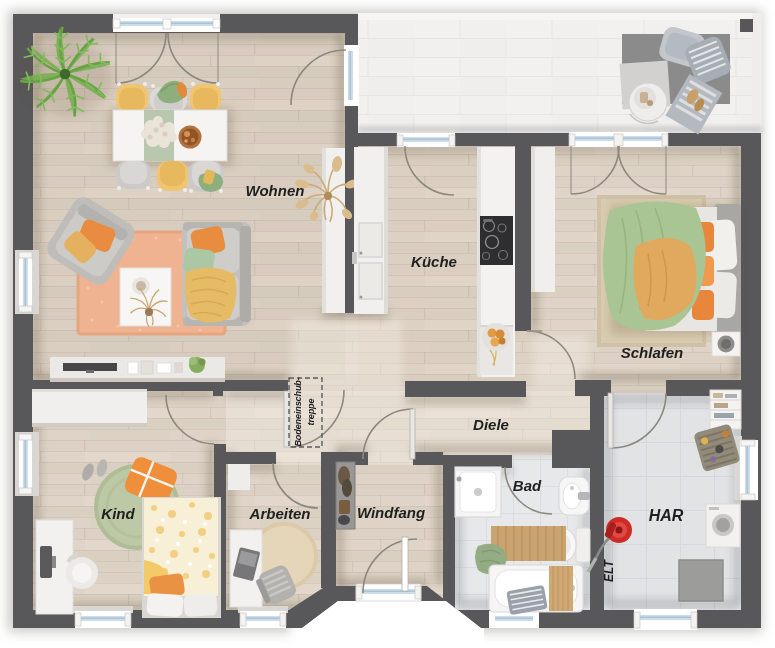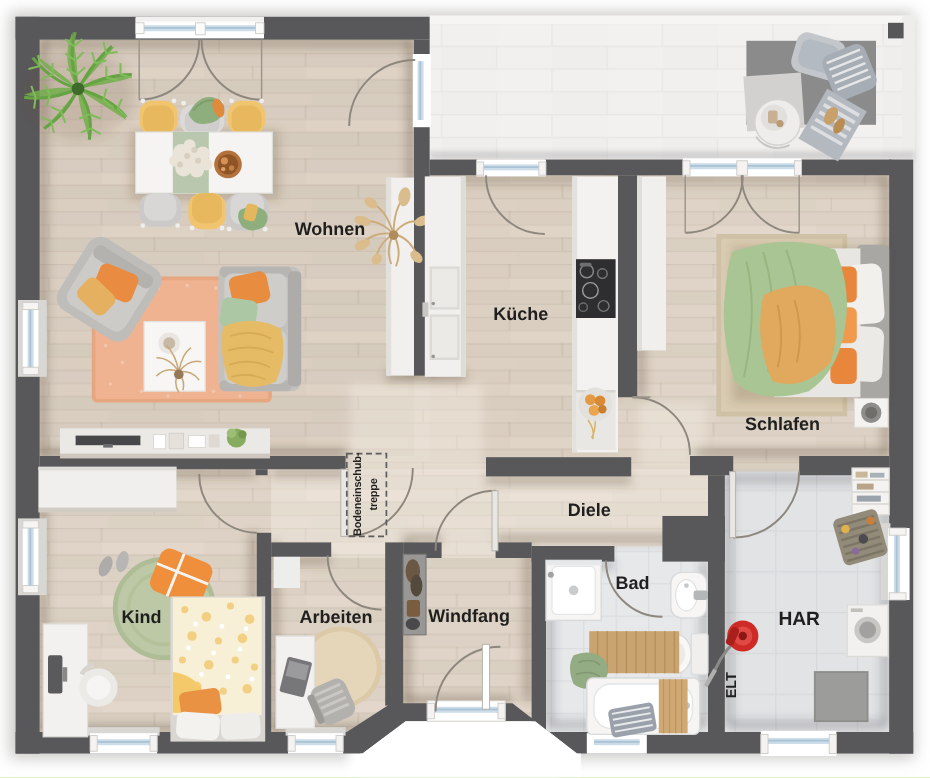--- a/index.html
+++ b/index.html
@@ -1,16 +1,16 @@
 <!DOCTYPE html>
 <html><head>
 <meta charset="utf-8">
 <style>
 html,body{margin:0;padding:0;background:#ffffff;}
-#plan{position:relative;width:775px;height:648px;overflow:hidden;background:#84cc16;}
+#plan{position:relative;width:775px;height:648px;overflow:hidden;background:#f97316;font-style:italic;}
 text{font-family:"Liberation Sans",sans-serif;font-weight:bold;fill:#1f1f1f;}
 </style>
 </head>
 <body>
 
 <div id="plan">
 <svg width="775" height="648" viewBox="0 0 775 648">
 <defs>
 <filter id="f2" x="-40%" y="-40%" width="180%" height="180%">
           <feGaussianBlur stdDeviation="2"></feGaussianBlur>

